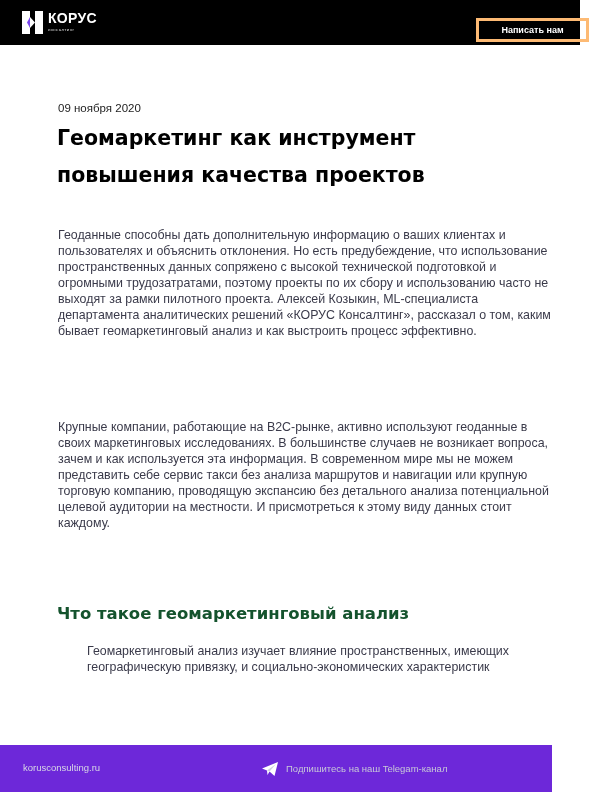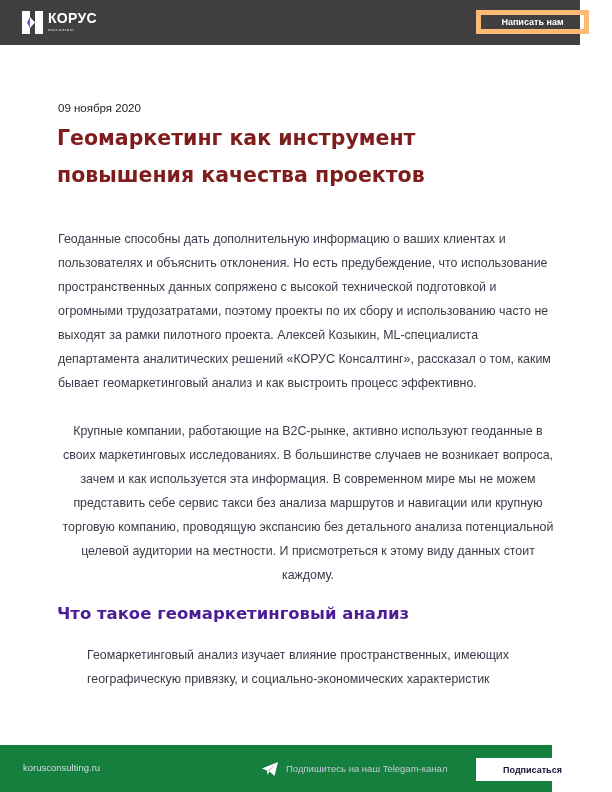--- a/index.html
+++ b/index.html
@@ -1,61 +1,61 @@
 <!DOCTYPE html>
 <html><head>
   <meta charset="utf-8">
   <style>
     * { margin: 0; padding: 0; box-sizing: border-box; }
     html, body { width: 612px; height: 792px; overflow: hidden; background: #ffffff; }
     body { font-family: "DejaVu Sans", "Liberation Sans", sans-serif; color: #1a1a2e; position: relative; }
 
     .header {
       position: absolute; left: 0; top: 0; width: 580px; height: 45px;
-      background: #404040;
+      background: #000000;
     }
     .logo { position: absolute; left: 22px; top: 11px; display: flex; align-items: flex-start; }
     .logo-mark { width: 21px; height: 23px; position: relative; }
     .logo-mark svg { display: block; }
     .logo-text { margin-left: 5px; color: #ffffff; }
     .logo-name { font-family: "Liberation Sans", sans-serif; font-weight: bold; font-size: 14px; letter-spacing: 0.3px; line-height: 15px; }
     .logo-sub { font-family: "Liberation Sans", sans-serif; font-size: 4px; letter-spacing: 0.6px; line-height: 5px; opacity: 0.9; margin-top: 1px; }
 
     .header-btn {
-      position: absolute; left: 476px; top: 10px; width: 113px; height: 24px;
-      border: 5px solid #fdba74; background: transparent; color: #ffffff;
+      position: absolute; left: 476px; top: 18px; width: 113px; height: 24px;
+      border: 3px solid #fdba74; background: transparent; color: #ffffff;
       font-family: "Liberation Sans", sans-serif; font-weight: bold; font-size: 9px;
       display: flex; align-items: center; justify-content: center;
     }
 
     .date {
       position: absolute; left: 58px; top: 78px;
       font-family: "Liberation Sans", sans-serif; font-size: 11.5px; color: #222; margin-top: 24px;
     }
     .title {
       position: absolute; left: 57px; top: 120px; width: 500px;
       font-family: "DejaVu Sans", sans-serif; font-weight: bold; font-size: 20.5px;
-      line-height: 37px; color: #7f1d1d;
+      line-height: 37px; color: #000000;
     }
     .body-text {
       position: absolute; left: 58px; width: 500px;
-      font-family: "Liberation Sans", sans-serif; font-size: 12.4px; line-height: 24px; color: #3a3a4a;
+      font-family: "Liberation Sans", sans-serif; font-size: 12.4px; line-height: 16px; color: #3a3a4a;
     }
     .p1 { top: 227px; }
-    .p2 { top: 419px; text-align: center; }
+    .p2 { top: 419px; }
     .subheading {
       position: absolute; left: 57px; top: 600px; width: 500px;
-      font-family: "DejaVu Sans", sans-serif; font-weight: bold; font-size: 16.5px; color: #4c1d95;
+      font-family: "DejaVu Sans", sans-serif; font-weight: bold; font-size: 16.5px; color: #14532d;
       line-height: 28px;
     }
     .p3 { top: 643px; margin-left: 29px; }
 
     .footer {
       position: absolute; left: 0; top: 745px; width: 552px; height: 47px;
-      background: #15803d;
+      background: #6d28d9;
     }
     .footer-site {
       position: absolute; left: 23px; top: 17px;
       font-family: "Liberation Sans", sans-serif; font-size: 9.5px; color: #d8d8e6;
     }
     .tg-icon { position: absolute; left: 262px; top: 16px; width: 16px; height: 14px; }
     .footer-sub-text {
       position: absolute; left: 286px; top: 18px;
       font-family: Liberation Sans, sans-serif; font-size: 9.5px; color: #c8c8d8;
     }
@@ -100,14 +100,13 @@
 
 <footer class="footer">
   <div class="footer-site">korusconsulting.ru</div>
   <span class="tg-icon">
     <svg width="16" height="14" viewBox="0 0 16 14">
       <polygon points="0,6.5 16,0 12.5,14 7.5,9.5 5.5,13 5,8.5" fill="#ffffff"></polygon>
       <polygon points="5,8.5 14,2 7.5,9.5" fill="#cfd0e0"></polygon>
     </svg>
   </span>
   <div class="footer-sub-text">Подпишитесь на наш Telegam-канал</div>
-  <div class="subscribe-btn">Подписаться</div>
 </footer>
 
 </body></html>

